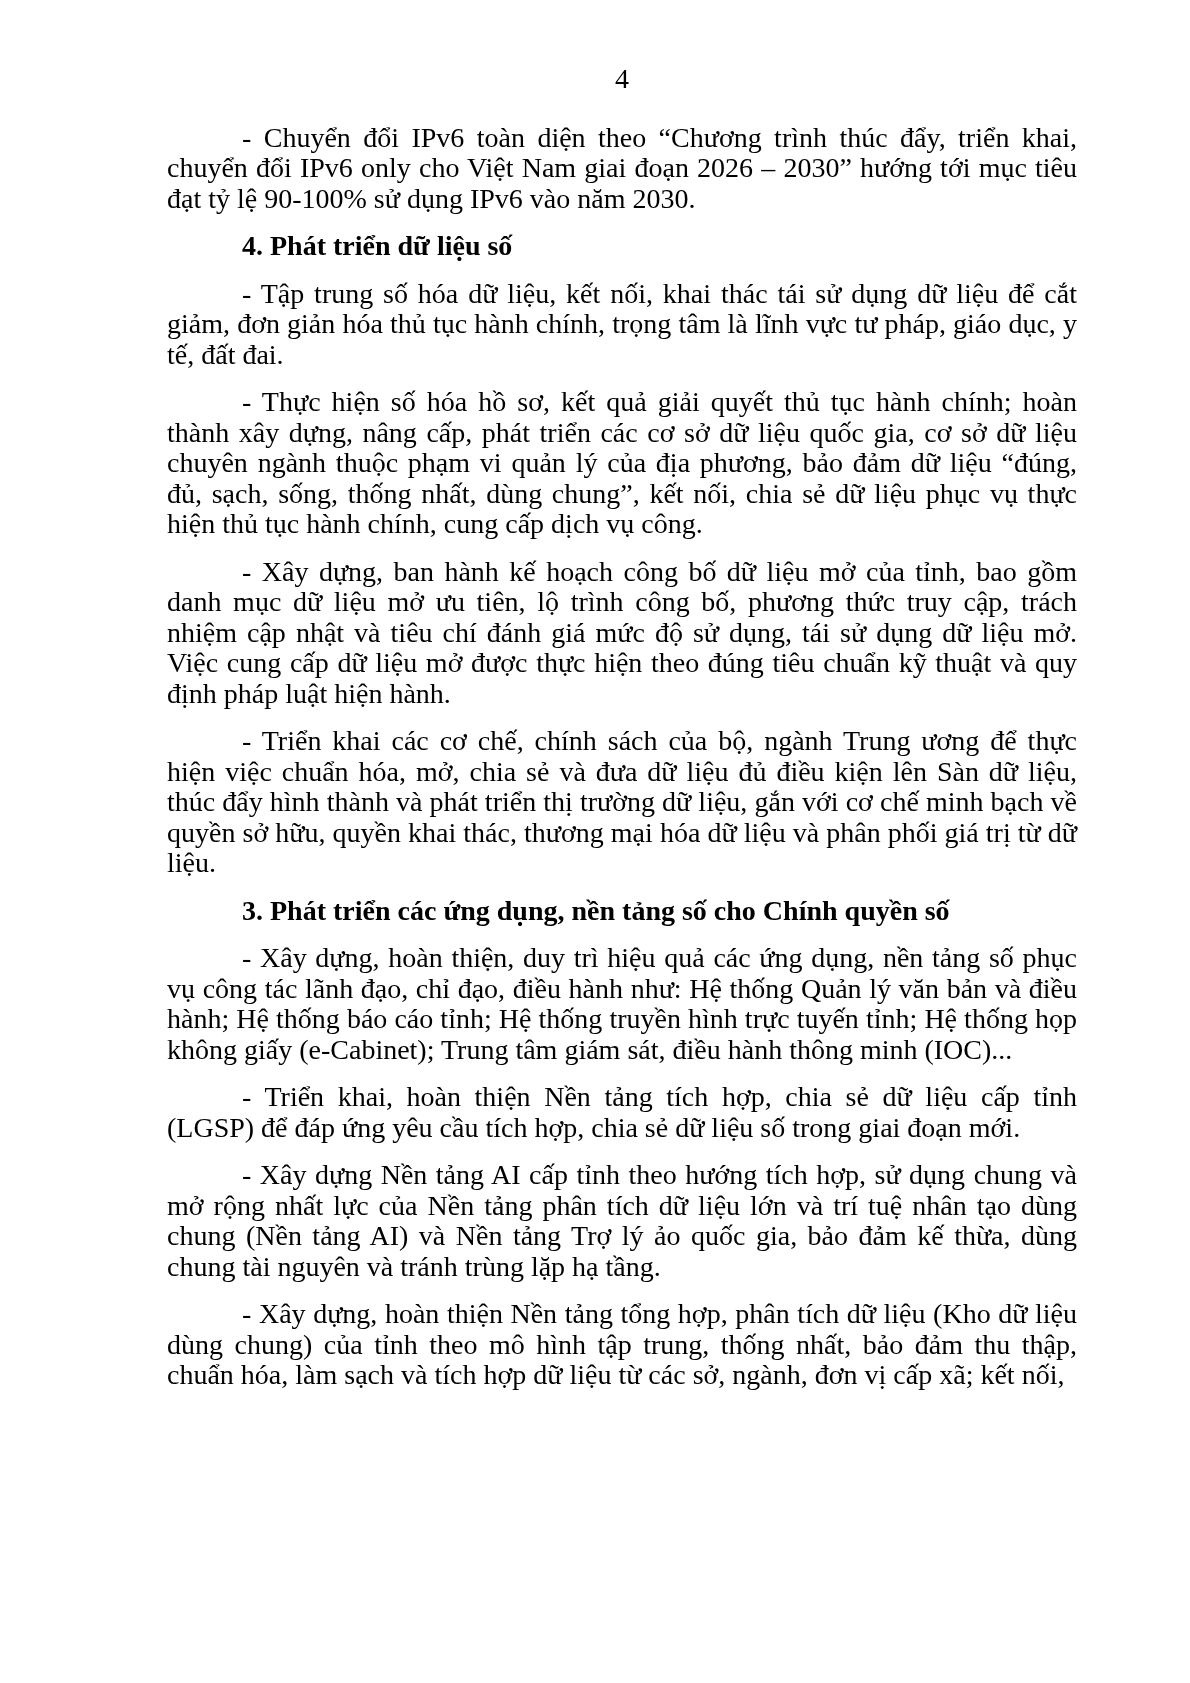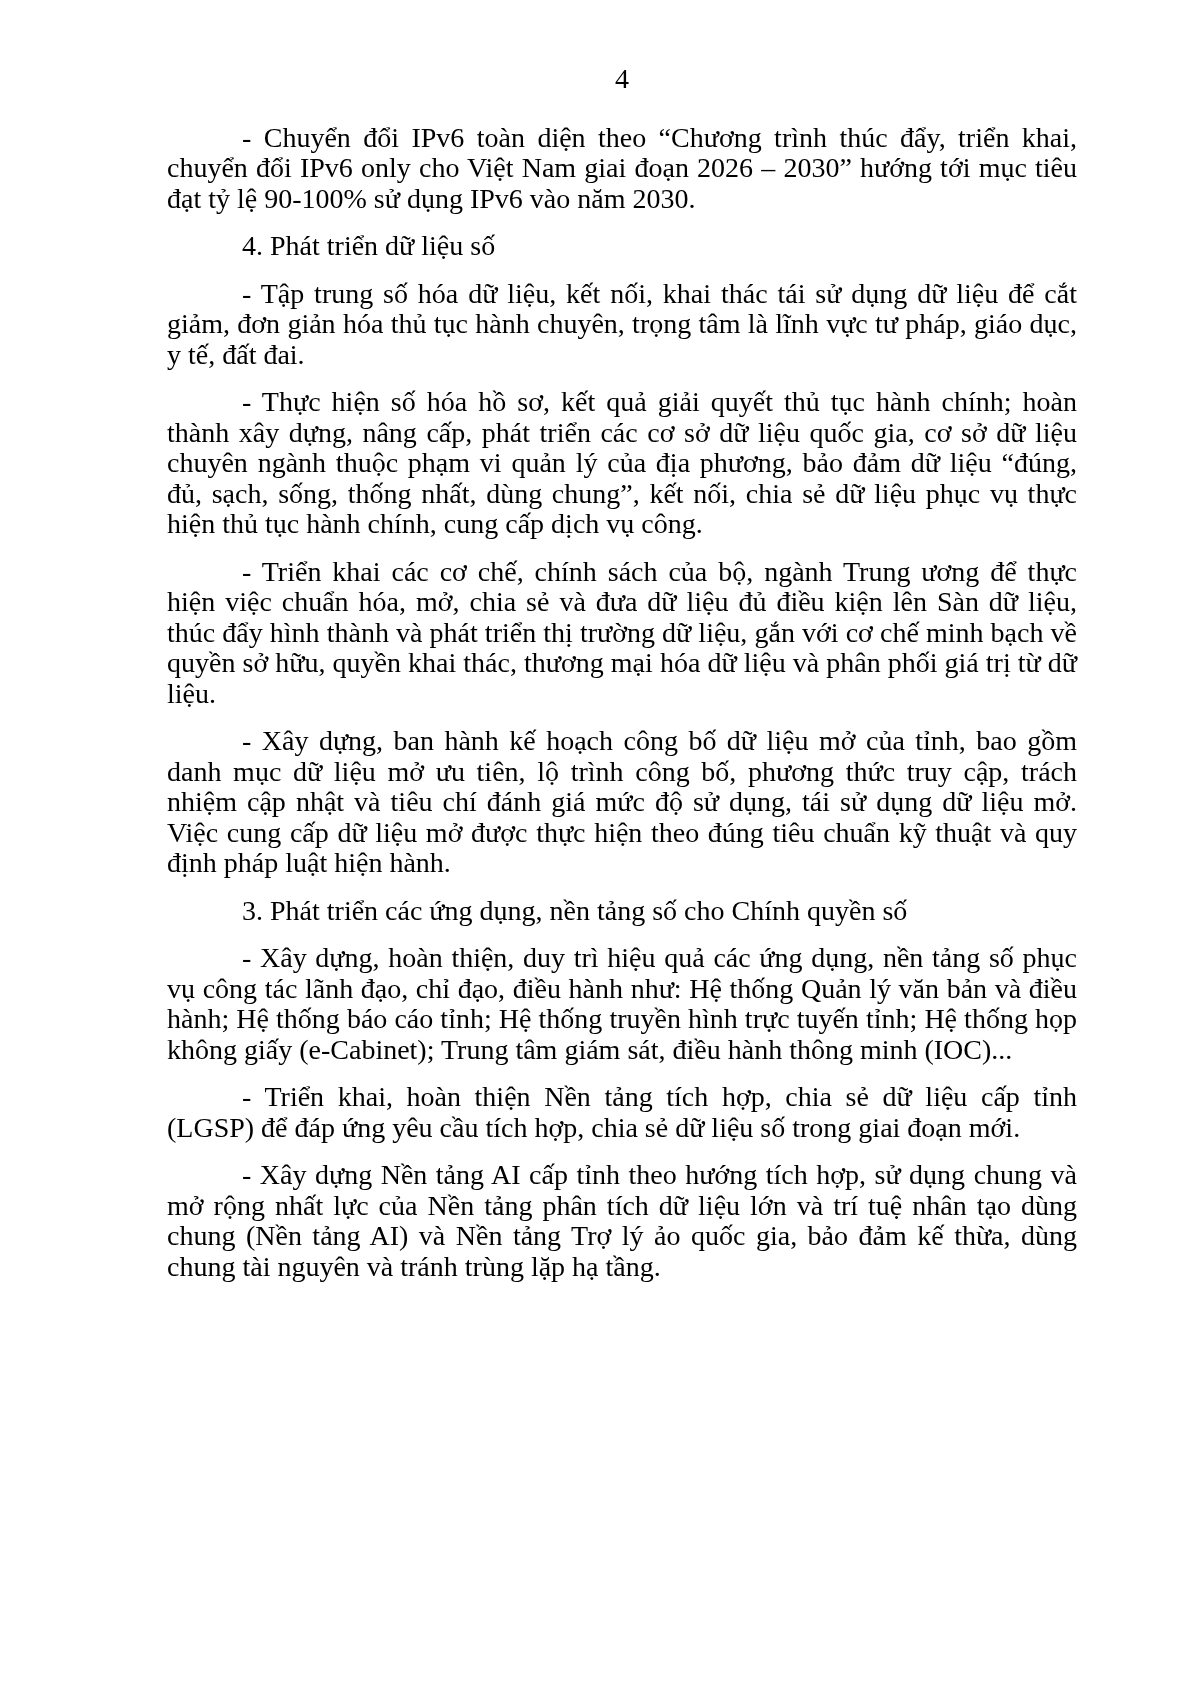--- a/index.html
+++ b/index.html
@@ -29,48 +29,49 @@
   }
   .doc-block {
     margin: 0 0 17px 0;
   }
   p.para {
     text-align: justify;
     text-indent: 75px;
   }
   h2.heading {
     font-size: 28px;
-    font-weight: normal;
+    font-weight: bold;
     text-align: left;
     text-indent: 75px;
   }
 </style>
 </head>
 <body>
 
 <div class="page">
   <div class="page-number">4</div>
 
   <div>
     <p class="doc-block para">- Chuyển đổi IPv6 toàn diện theo “Chương trình thúc đẩy, triển khai, chuyển đổi IPv6 only cho Việt Nam giai đoạn 2026 – 2030” hướng tới mục tiêu đạt tỷ lệ 90-100% sử dụng IPv6 vào năm 2030.</p>
 
 
 
     <h2 class="doc-block heading">4. Phát triển dữ liệu số</h2>
 
-    <p class="doc-block para">- Tập trung số hóa dữ liệu, kết nối, khai thác tái sử dụng dữ liệu để cắt giảm, đơn giản hóa thủ tục hành chuyên, trọng tâm là lĩnh vực tư pháp, giáo dục, y tế, đất đai.</p>
+    <p class="doc-block para">- Tập trung số hóa dữ liệu, kết nối, khai thác tái sử dụng dữ liệu để cắt giảm, đơn giản hóa thủ tục hành chính, trọng tâm là lĩnh vực tư pháp, giáo dục, y tế, đất đai.</p>
 
     <p class="doc-block para">- Thực hiện số hóa hồ sơ, kết quả giải quyết thủ tục hành chính; hoàn thành xây dựng, nâng cấp, phát triển các cơ sở dữ liệu quốc gia, cơ sở dữ liệu chuyên ngành thuộc phạm vi quản lý của địa phương, bảo đảm dữ liệu “đúng, đủ, sạch, sống, thống nhất, dùng chung”, kết nối, chia sẻ dữ liệu phục vụ thực hiện thủ tục hành chính, cung cấp dịch vụ công.</p>
 
+    <p class="doc-block para">- Xây dựng, ban hành kế hoạch công bố dữ liệu mở của tỉnh, bao gồm danh mục dữ liệu mở ưu tiên, lộ trình công bố, phương thức truy cập, trách nhiệm cập nhật và tiêu chí đánh giá mức độ sử dụng, tái sử dụng dữ liệu mở. Việc cung cấp dữ liệu mở được thực hiện theo đúng tiêu chuẩn kỹ thuật và quy định pháp luật hiện hành.</p>
+
     <p class="doc-block para">- Triển khai các cơ chế, chính sách của bộ, ngành Trung ương để thực hiện việc chuẩn hóa, mở, chia sẻ và đưa dữ liệu đủ điều kiện lên Sàn dữ liệu, thúc đẩy hình thành và phát triển thị trường dữ liệu, gắn với cơ chế minh bạch về quyền sở hữu, quyền khai thác, thương mại hóa dữ liệu và phân phối giá trị từ dữ liệu.</p>
-
-    <p class="doc-block para">- Xây dựng, ban hành kế hoạch công bố dữ liệu mở của tỉnh, bao gồm danh mục dữ liệu mở ưu tiên, lộ trình công bố, phương thức truy cập, trách nhiệm cập nhật và tiêu chí đánh giá mức độ sử dụng, tái sử dụng dữ liệu mở. Việc cung cấp dữ liệu mở được thực hiện theo đúng tiêu chuẩn kỹ thuật và quy định pháp luật hiện hành.</p>
 
     <h2 class="doc-block heading">3. Phát triển các ứng dụng, nền tảng số cho Chính quyền số</h2>
 
     <p class="doc-block para">- Xây dựng, hoàn thiện, duy trì hiệu quả các ứng dụng, nền tảng số phục vụ công tác lãnh đạo, chỉ đạo, điều hành như: Hệ thống Quản lý văn bản và điều hành; Hệ thống báo cáo tỉnh; Hệ thống truyền hình trực tuyến tỉnh; Hệ thống họp không giấy (e-Cabinet); Trung tâm giám sát, điều hành thông minh (IOC)...</p>
 
     <p class="doc-block para">- Triển khai, hoàn thiện Nền tảng tích hợp, chia sẻ dữ liệu cấp tỉnh (LGSP) để đáp ứng yêu cầu tích hợp, chia sẻ dữ liệu số trong giai đoạn mới.</p>
 
     <p class="doc-block para">- Xây dựng Nền tảng AI cấp tỉnh theo hướng tích hợp, sử dụng chung và mở rộng nhất lực của Nền tảng phân tích dữ liệu lớn và trí tuệ nhân tạo dùng chung (Nền tảng AI) và Nền tảng Trợ lý ảo quốc gia, bảo đảm kế thừa, dùng chung tài nguyên và tránh trùng lặp hạ tầng.</p>
 
+    <p class="doc-block para">- Xây dựng, hoàn thiện Nền tảng tổng hợp, phân tích dữ liệu (Kho dữ liệu dùng chung) của tỉnh theo mô hình tập trung, thống nhất, bảo đảm thu thập, chuẩn hóa, làm sạch và tích hợp dữ liệu từ các sở, ngành, đơn vị cấp xã; kết nối,</p>
   </div>
 </div>
 
 </body></html>

